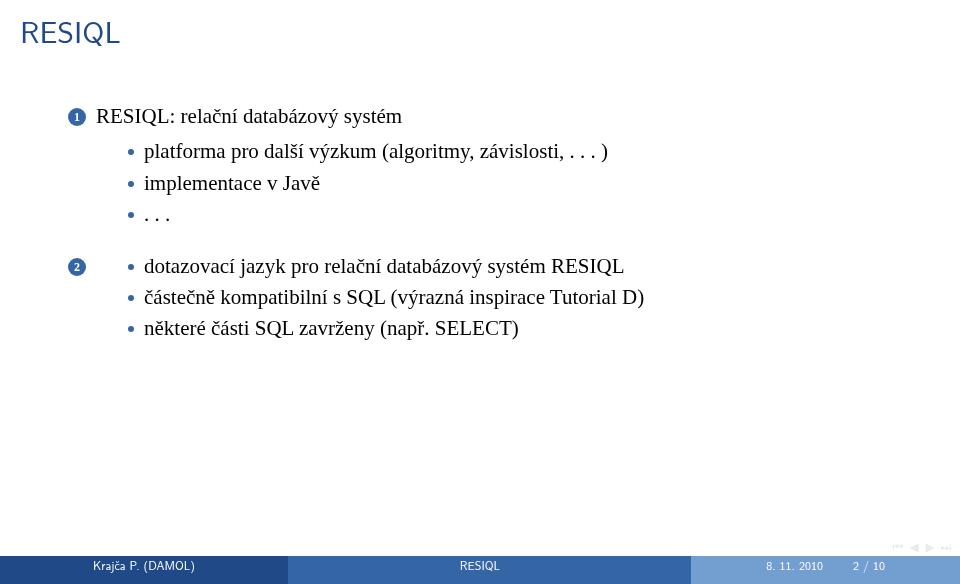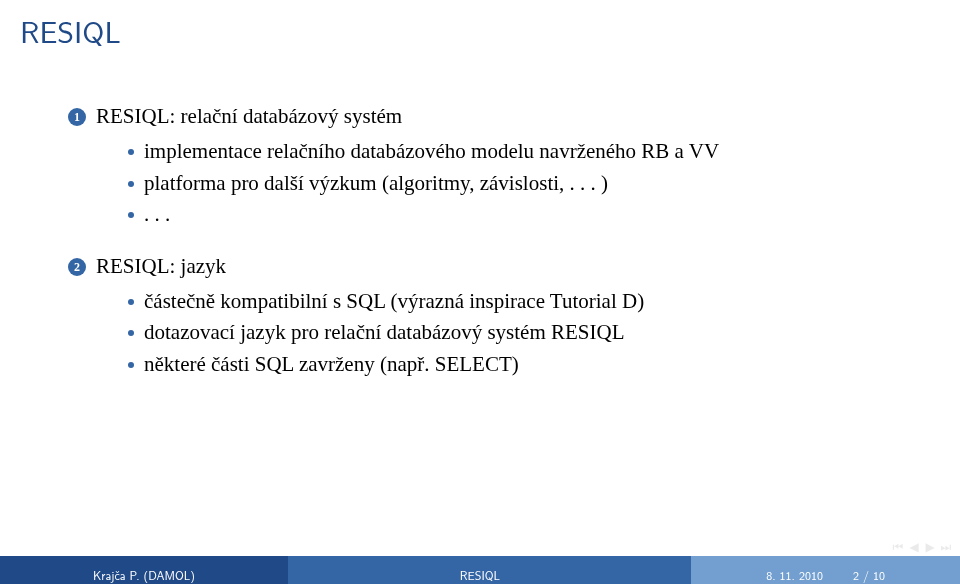--- a/index.html
+++ b/index.html
@@ -76,21 +76,21 @@
     background: #3465a4;
   }
   .footer {
     height: 28px;
     background: linear-gradient(to right,
       #204a87 0%, #204a87 30%,
       #3465a4 30%, #3465a4 72%,
       #729fcf 72%, #729fcf 100%);
     color: #fff;
     display: flex;
-    align-items: flex-end;
+    align-items: flex-start;
     font-size: 12px;
     position: relative;
   }
   .footer .author { width: 30%; text-align: center; }
   .footer .ftitle { flex: 1; text-align: center; position: absolute; left: 0; right: 0; pointer-events: none;}
   .footer .pageinfo { width: 28%; margin-left: auto; text-align: center; position: relative; }
   .footer .date { margin-right: 26px; }
   .nav-icons {
     position: absolute;
     right: 6px;
@@ -113,30 +113,29 @@
 
 <div class="slide">
 
   <div class="title">RESIQL</div>
 
   <div class="content">
     <ol class="toplist">
       <li>
         <span>RESIQL: relační databázový systém</span>
         <ul class="sub">
-          <li>implementace relačního databázového modelu navrženého RB a VV</li>
           <li>platforma pro další výzkum (algoritmy, závislosti, . . . )</li>
+          <li>implementace v Javě</li>
           <li>. . .</li>
         </ul>
       </li>
       <li>
-        <span>RESIQL: jazyk</span>
         <ul class="sub">
+          <li>dotazovací jazyk pro relační databázový systém RESIQL</li>
           <li>částečně kompatibilní s SQL (výrazná inspirace Tutorial D)</li>
-          <li>dotazovací jazyk pro relační databázový systém RESIQL</li>
           <li>některé části SQL zavrženy (např. SELECT)</li>
         </ul>
       </li>
     </ol>
   </div>
 
   <div class="nav-icons">
     <span>⏮</span>
     <span>◀</span>
     <span>▶</span>

